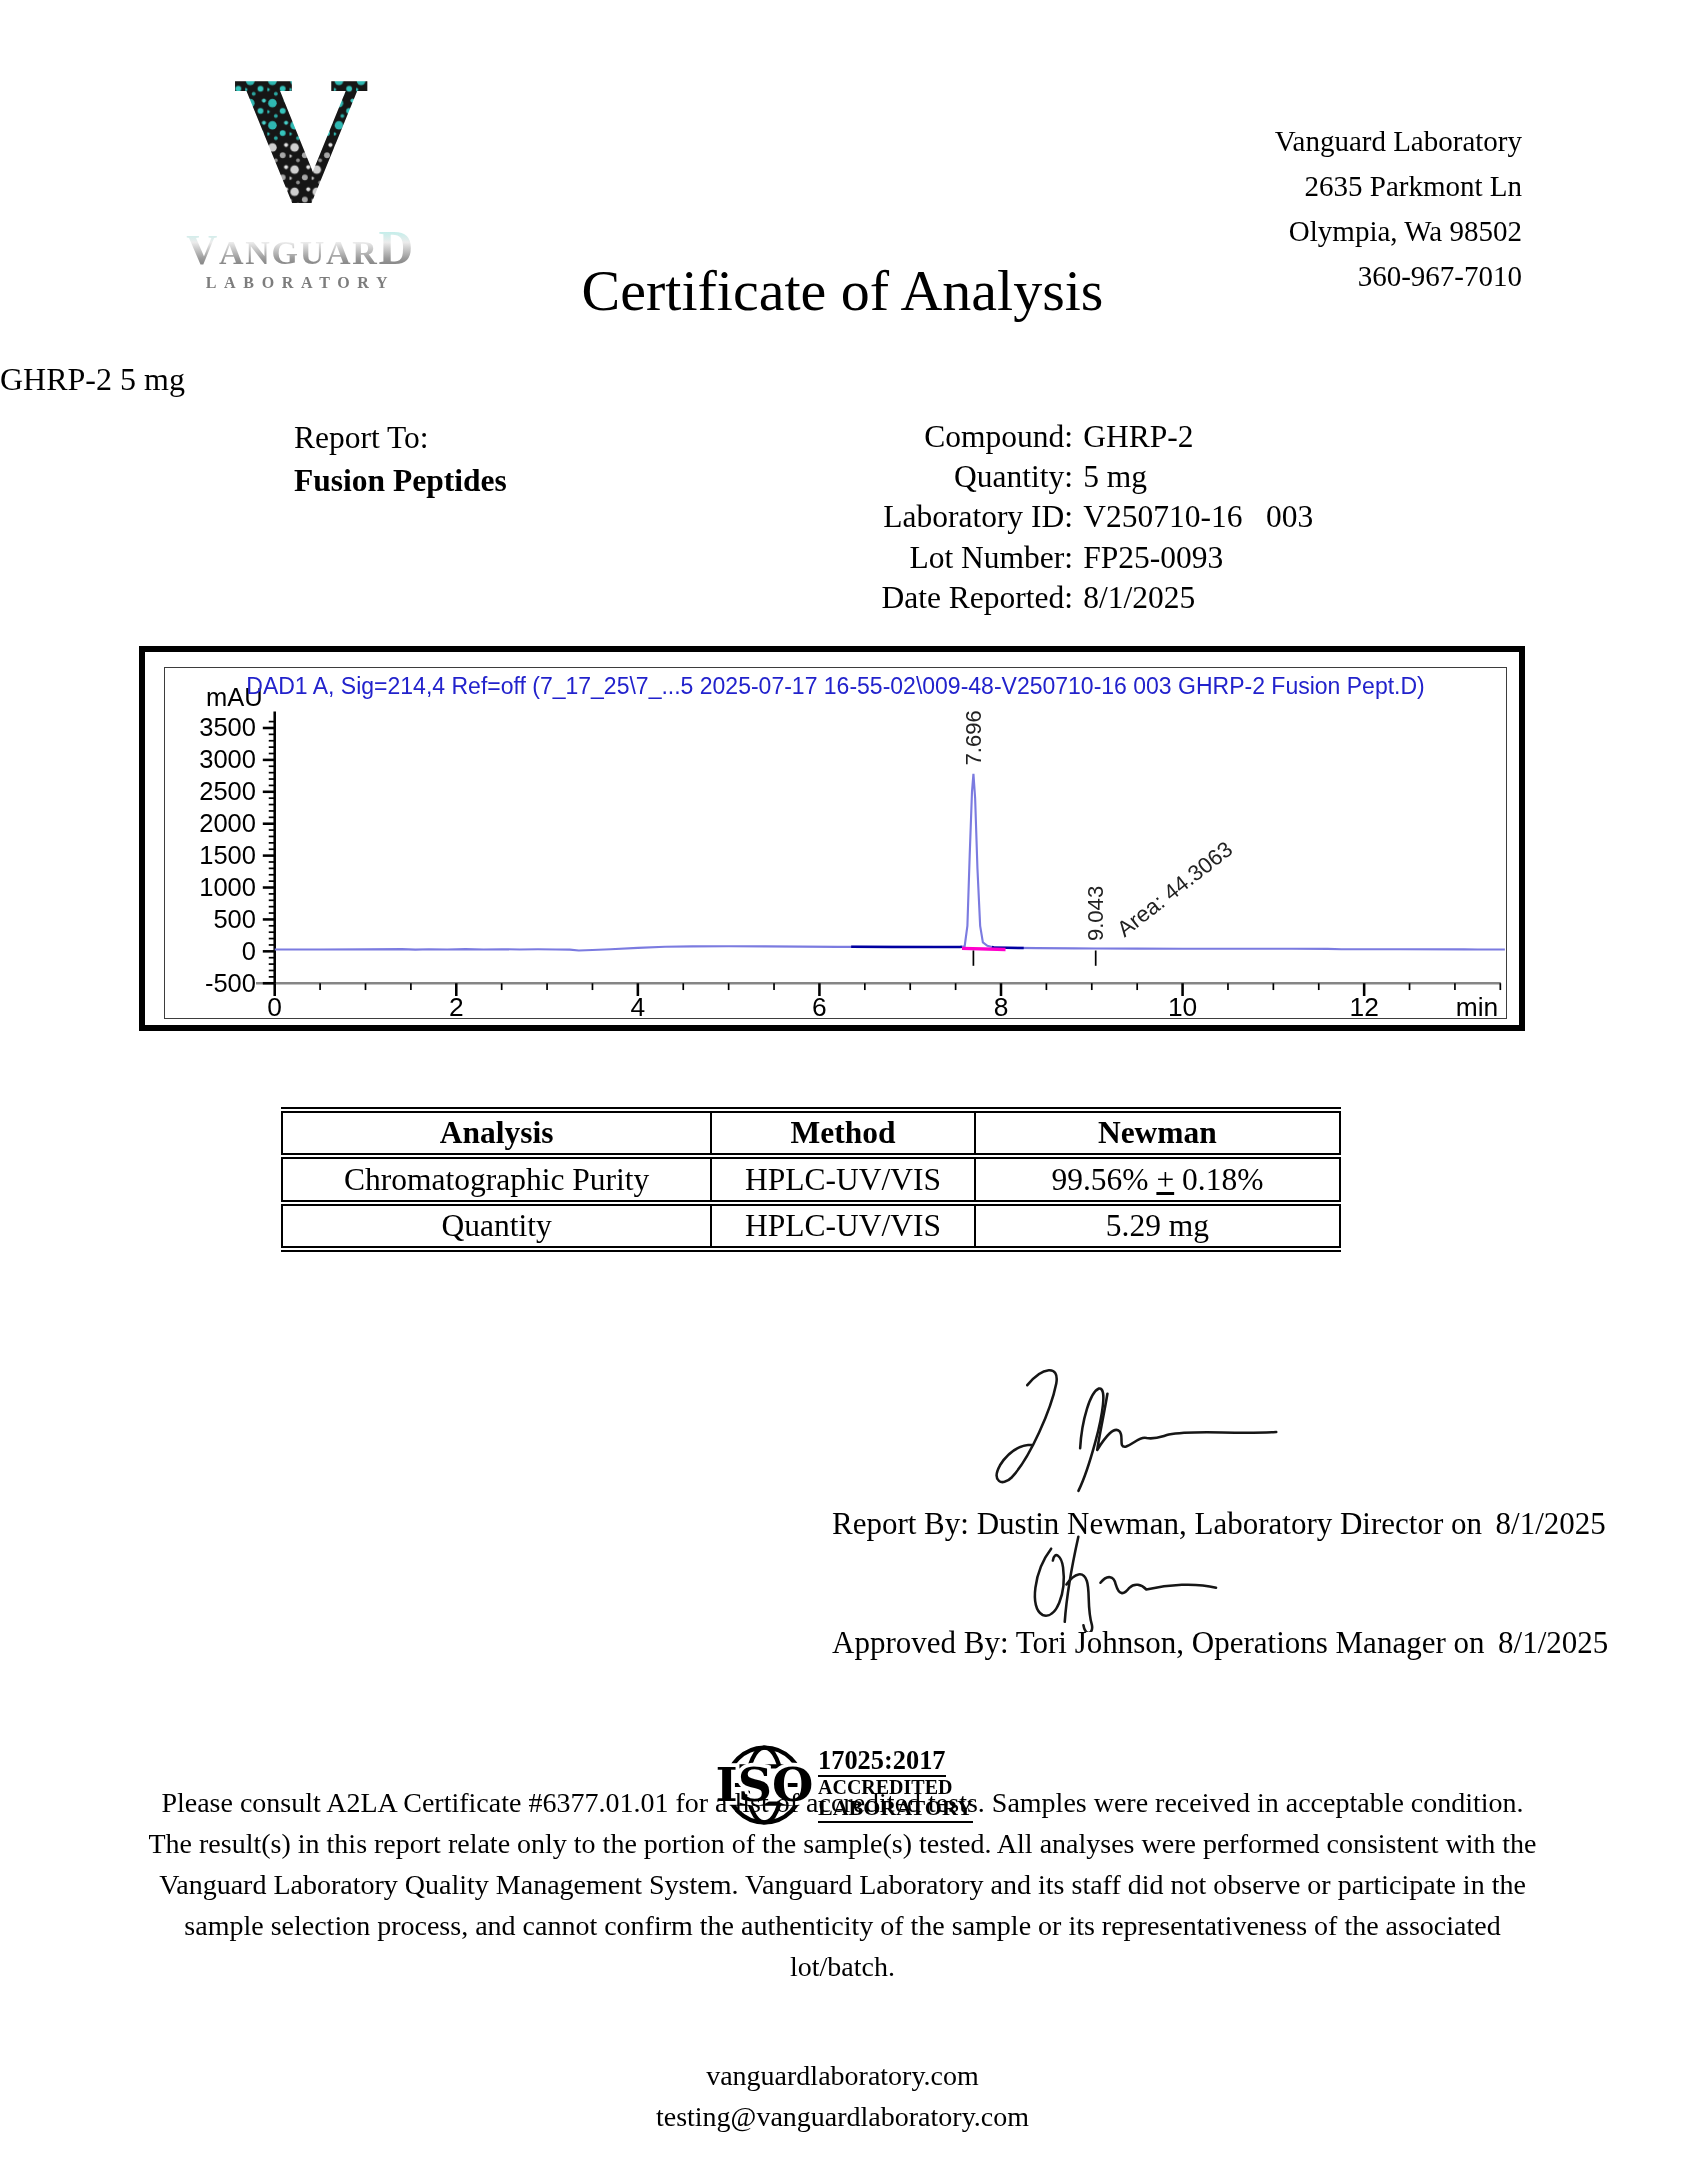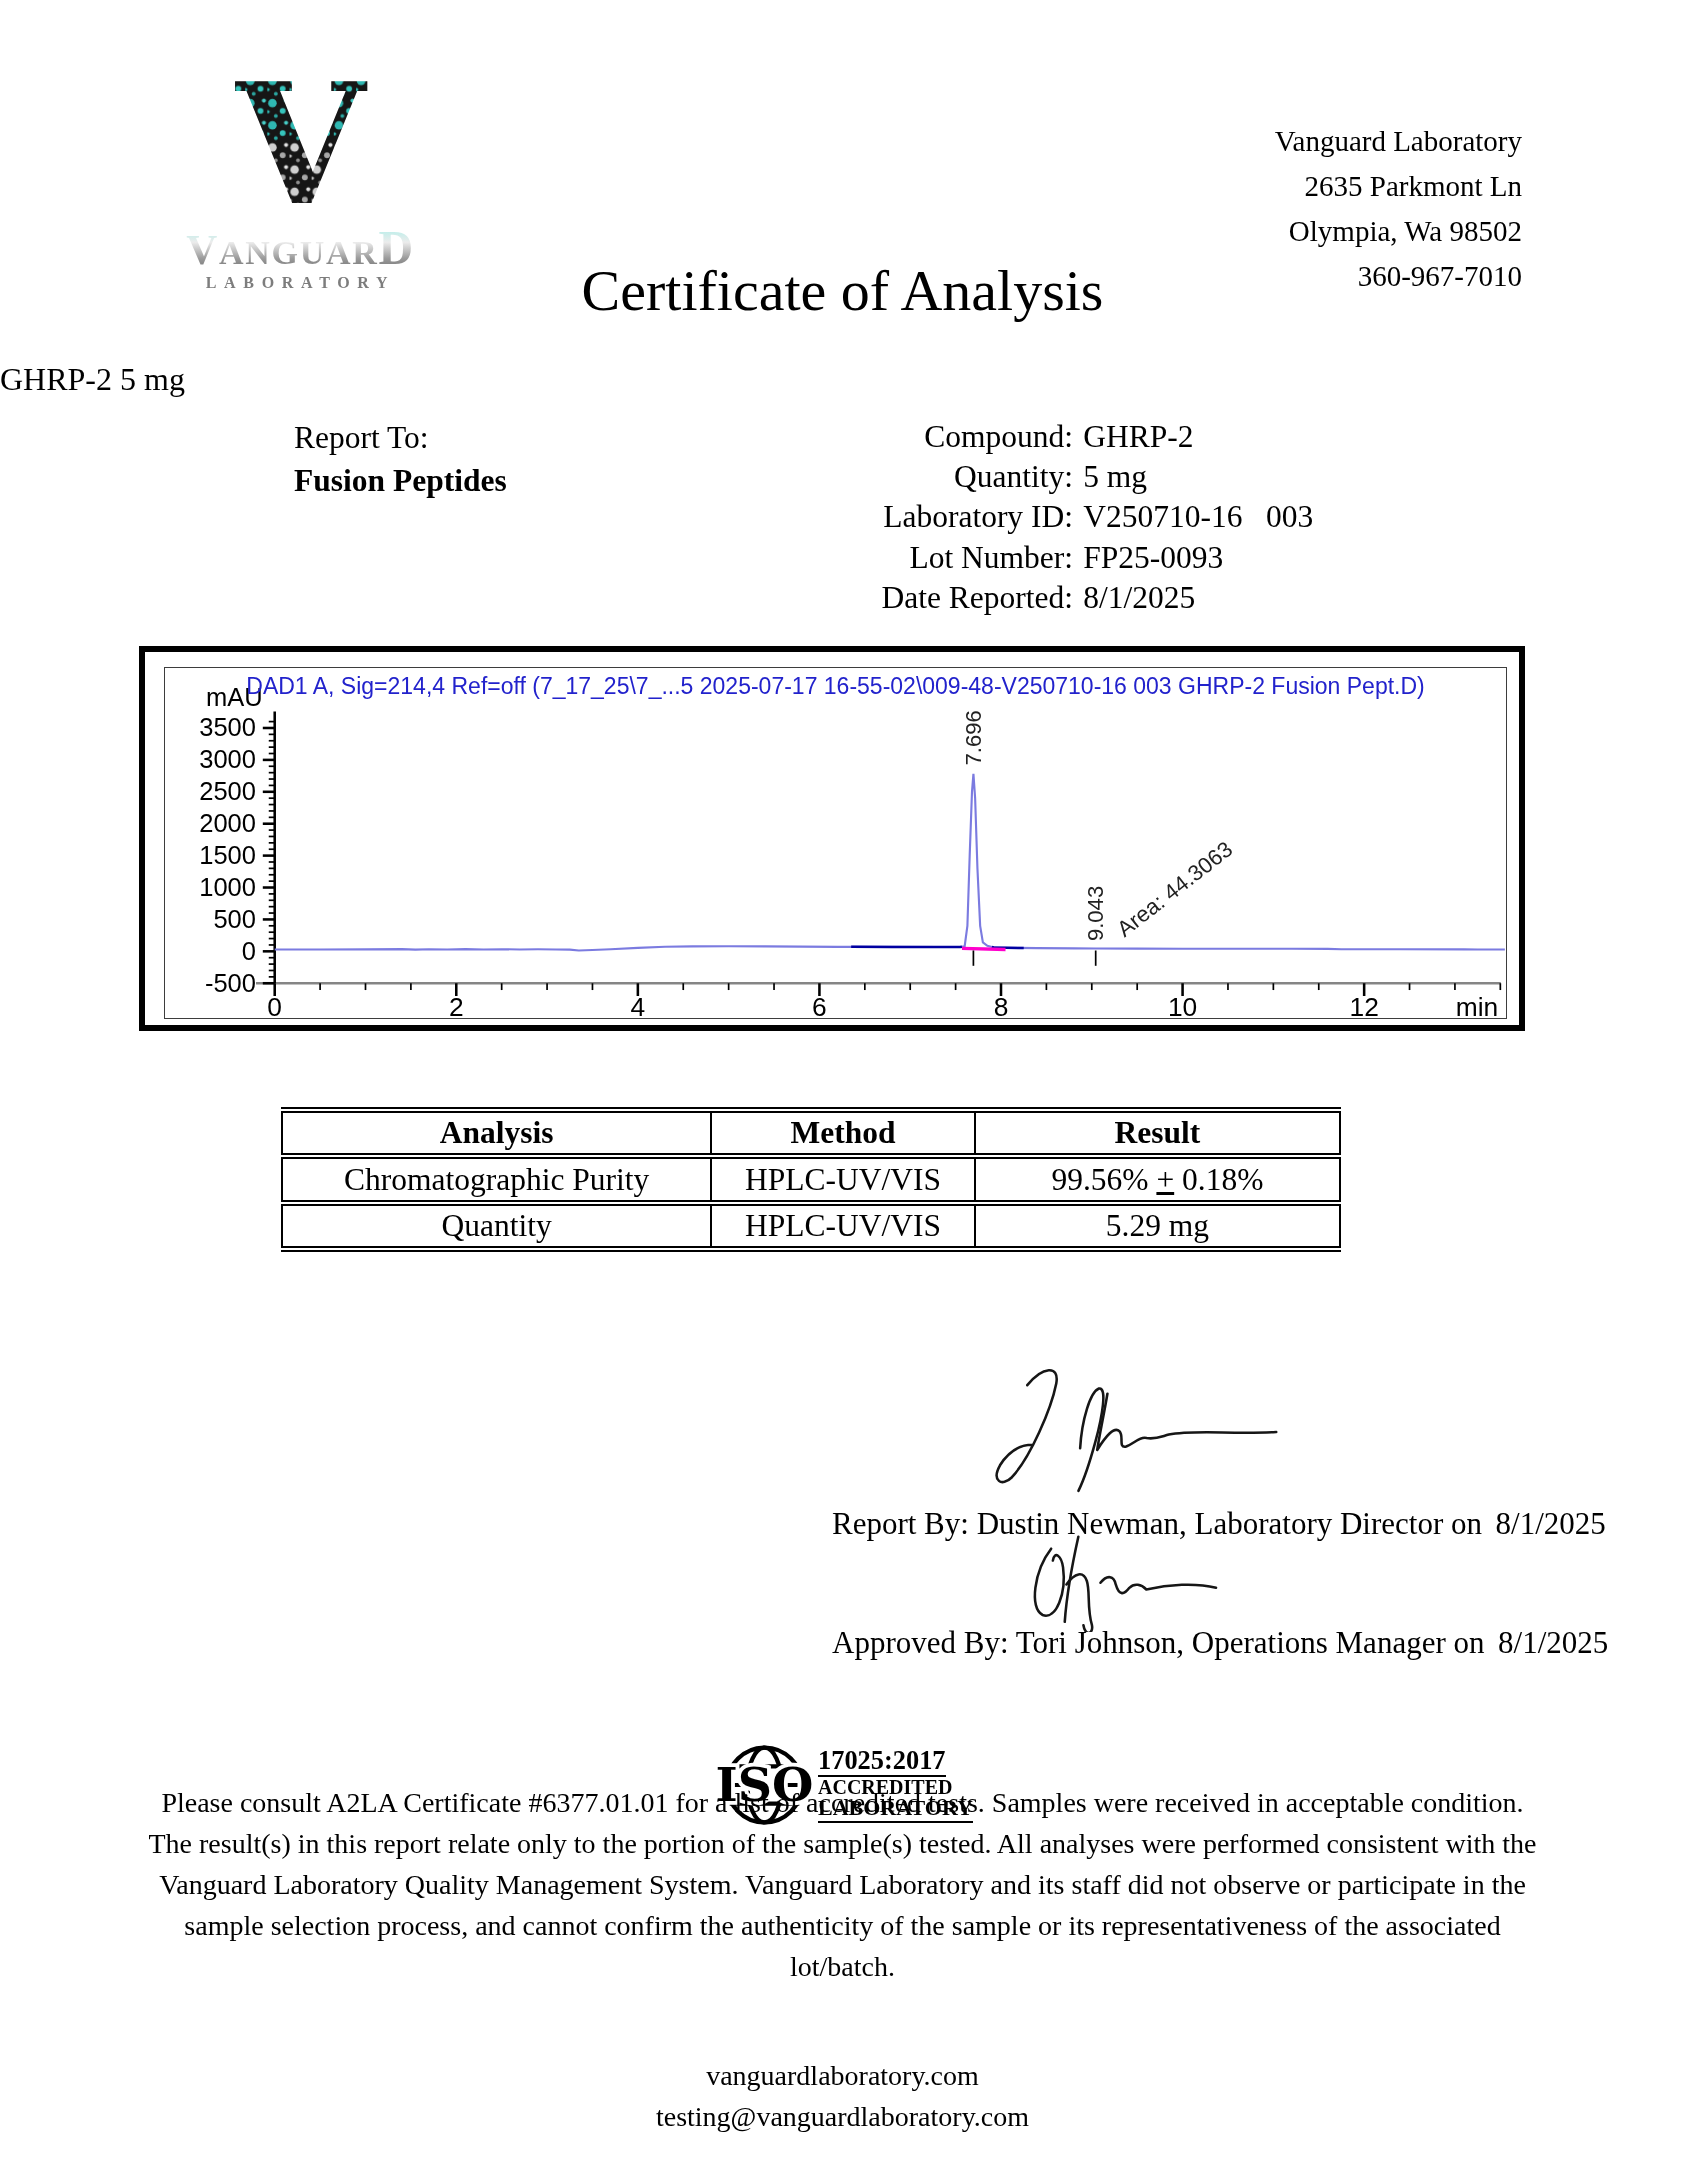--- a/index.html
+++ b/index.html
@@ -244,21 +244,21 @@
 <table class="results">
   <colgroup>
       <col class="col-analysis">
       <col class="col-method">
       <col class="col-result">
     </colgroup>
   <tbody>
       <tr>
     <th>Analysis</th>
     <th>Method</th>
-    <th>Result</th>
+    <th>Newman</th>
   </tr>
   <tr>
     <td>Chromatographic Purity</td>
     <td>HPLC-UV/VIS</td>
     <td><span>99.56% </span><span class="pm">+</span><span> 0.18%</span></td>
   </tr>
   <tr>
     <td>Quantity</td>
     <td>HPLC-UV/VIS</td>
     <td><span>5.29 mg</span></td>

